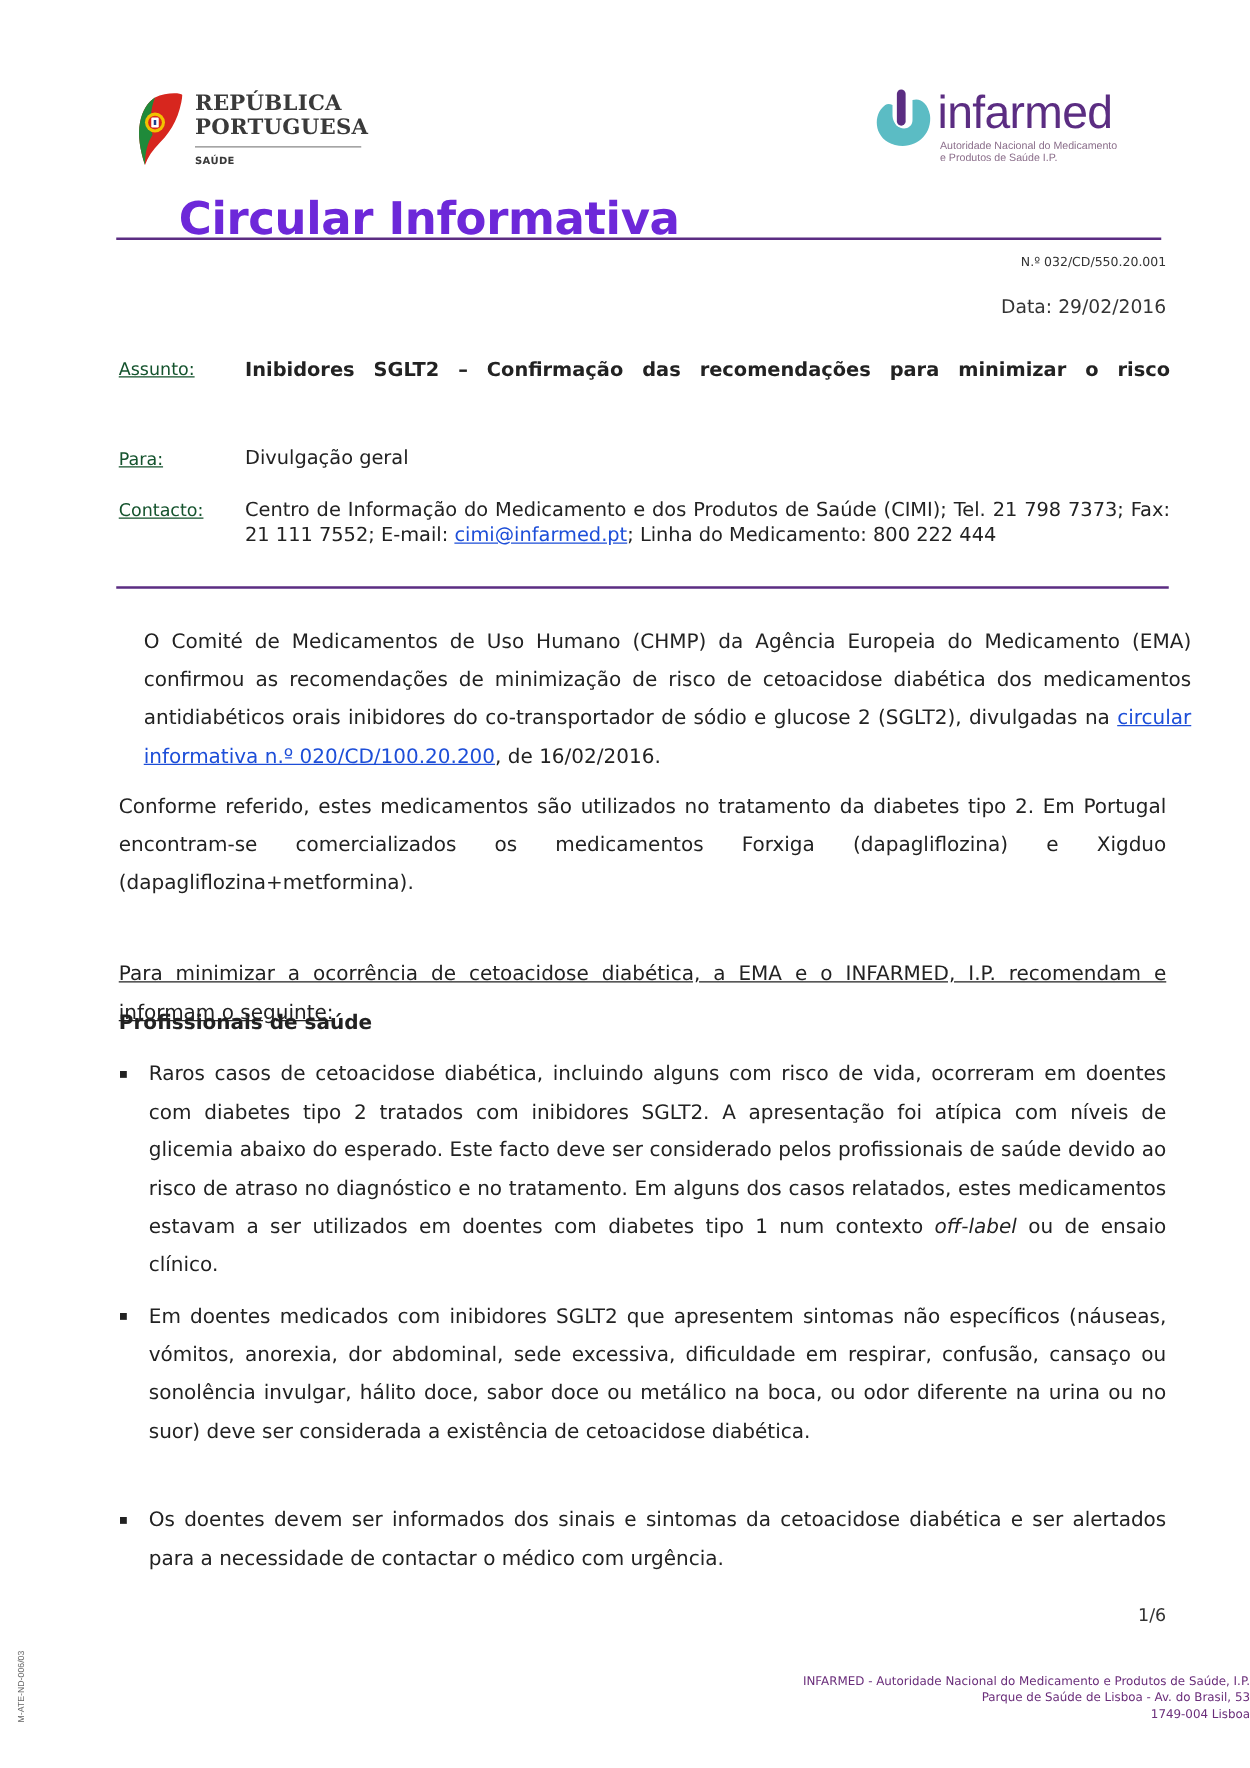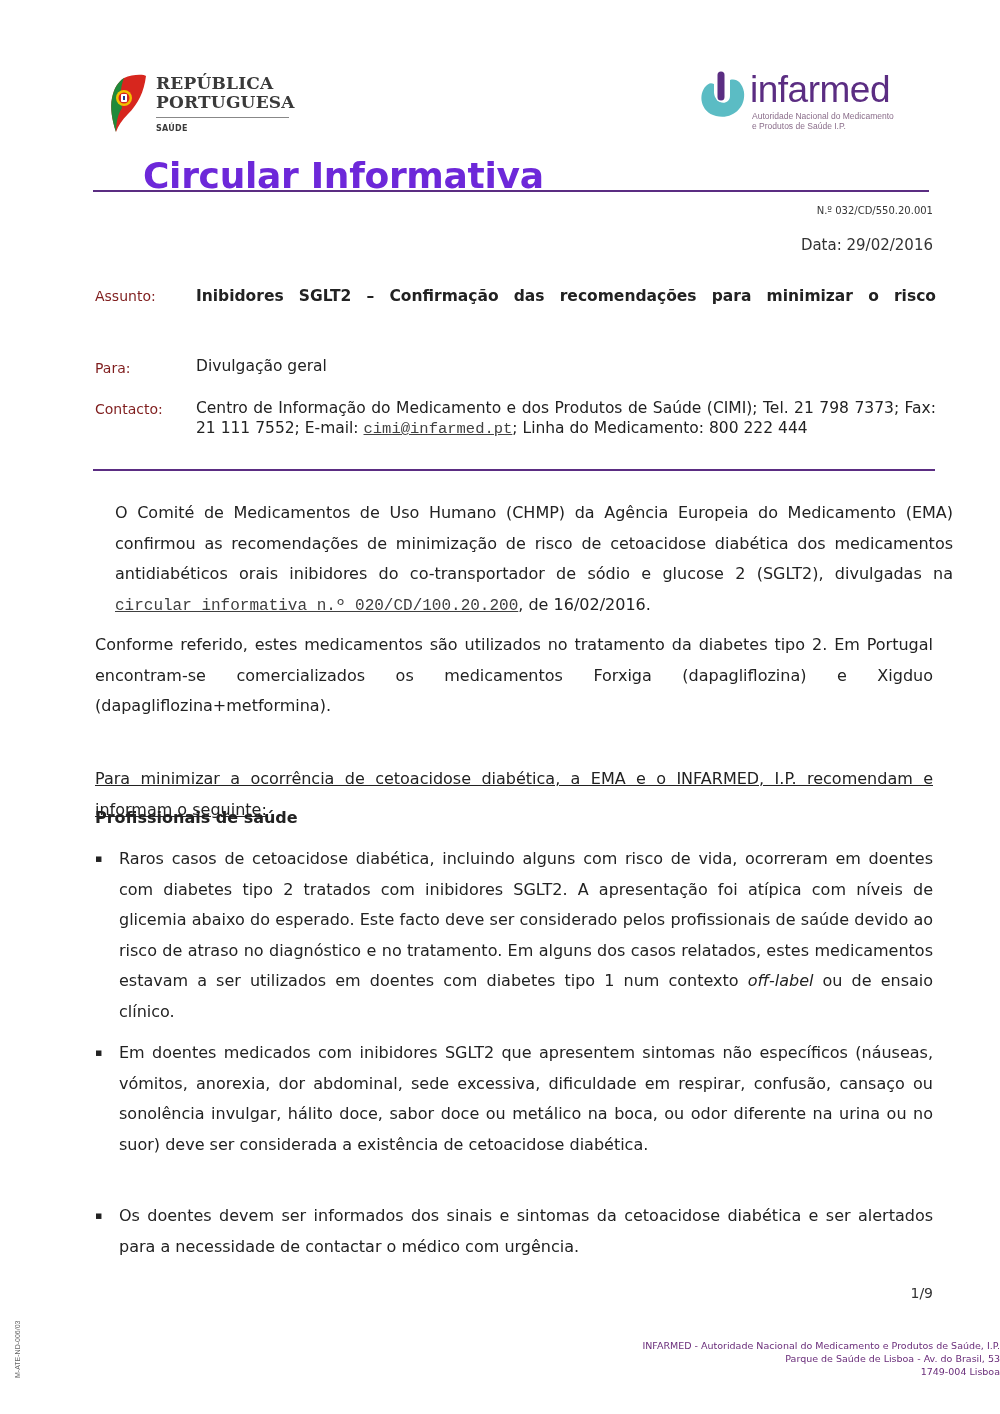--- a/index.html
+++ b/index.html
@@ -24,27 +24,27 @@
 
   
   #doc-title { left: 95px; top: 155px; font-size: 36px; font-weight: bold; color: #6d28d9;
                font-family: "DejaVu Sans", sans-serif; letter-spacing: -0.3px; margin-left: 48px; }
   #title-rule { left: 93px; top: 190px; width: 836px; height: 2px; background: #5b2d82; }
 
   #doc-number { right: 67px; top: 205px; font-size: 10px; color: #333; text-align: right; }
   #doc-date { right: 67px; top: 236px; font-size: 15px; color: #333; text-align: right; }
 
   
-  .meta-label { position: absolute; left: 95px; font-size: 14px; color: #7f1d1d; }
+  .meta-label { position: absolute; left: 95px; font-size: 14px; color: #14532d; text-decoration: underline; }
   .meta-value { position: absolute; left: 196px; width: 740px; font-size: 15.5px; color: #222; }
   #assunto-value { font-weight: bold; text-align: justify; text-align-last: left; line-height: 30px; }
   #assunto-value .first { display: block; text-align: justify; text-align-last: justify; }
   #assunto-value .second { display: block; margin-left: -28px; }
   #contacto-value { text-align: justify; line-height: 20px; }
-  a.link { color: #404040; text-decoration: underline; font-family: Liberation Mono, monospace; }
+  a.link { color: #1d4ed8; text-decoration: underline; }
 
   #meta-rule { left: 93px; top: 469px; width: 842px; height: 2px; background: #5b2d82; }
 
   
   .body { position: absolute; left: 95px; width: 838px; font-size: 16px; line-height: 30.5px;
           text-align: justify; color: #222; }
   .body p { margin: 0; }
   .section-heading { font-weight: bold; }
   .bullet { position: absolute; left: 95px; width: 838px; font-size: 16px; line-height: 30.5px;
             text-align: justify; color: #222; }
@@ -132,21 +132,21 @@
 <div class="bullet" style="top:1038px;">
   <span class="mark">▪</span>
   <div class="text"><span>Em doentes medicados com inibidores SGLT2 que apresentem sintomas não específicos (náuseas, vómitos, anorexia, dor abdominal, sede excessiva, dificuldade em respirar, confusão, cansaço ou sonolência invulgar, hálito doce, sabor doce ou metálico na boca, ou odor diferente na urina ou no suor) deve ser considerada a existência de cetoacidose diabética.</span></div>
 </div>
 
 <div class="bullet" style="top:1201px;">
   <span class="mark">▪</span>
   <div class="text"><span>Os doentes devem ser informados dos sinais e sintomas da cetoacidose diabética e ser alertados para a necessidade de contactar o médico com urgência.</span></div>
 </div>
 
-<div id="page-number" class="abs">1/9</div>
+<div id="page-number" class="abs">1/6</div>
 
 <div id="footer" class="abs">
   <div>INFARMED - Autoridade Nacional do Medicamento e Produtos de Saúde, I.P.</div>
   <div>Parque de Saúde de Lisboa - Av. do Brasil, 53</div>
   <div>1749-004 Lisboa</div>
 </div>
 
 <div id="side-code" class="abs">M-ATE-ND-006/03</div>
 
 </body></html>

